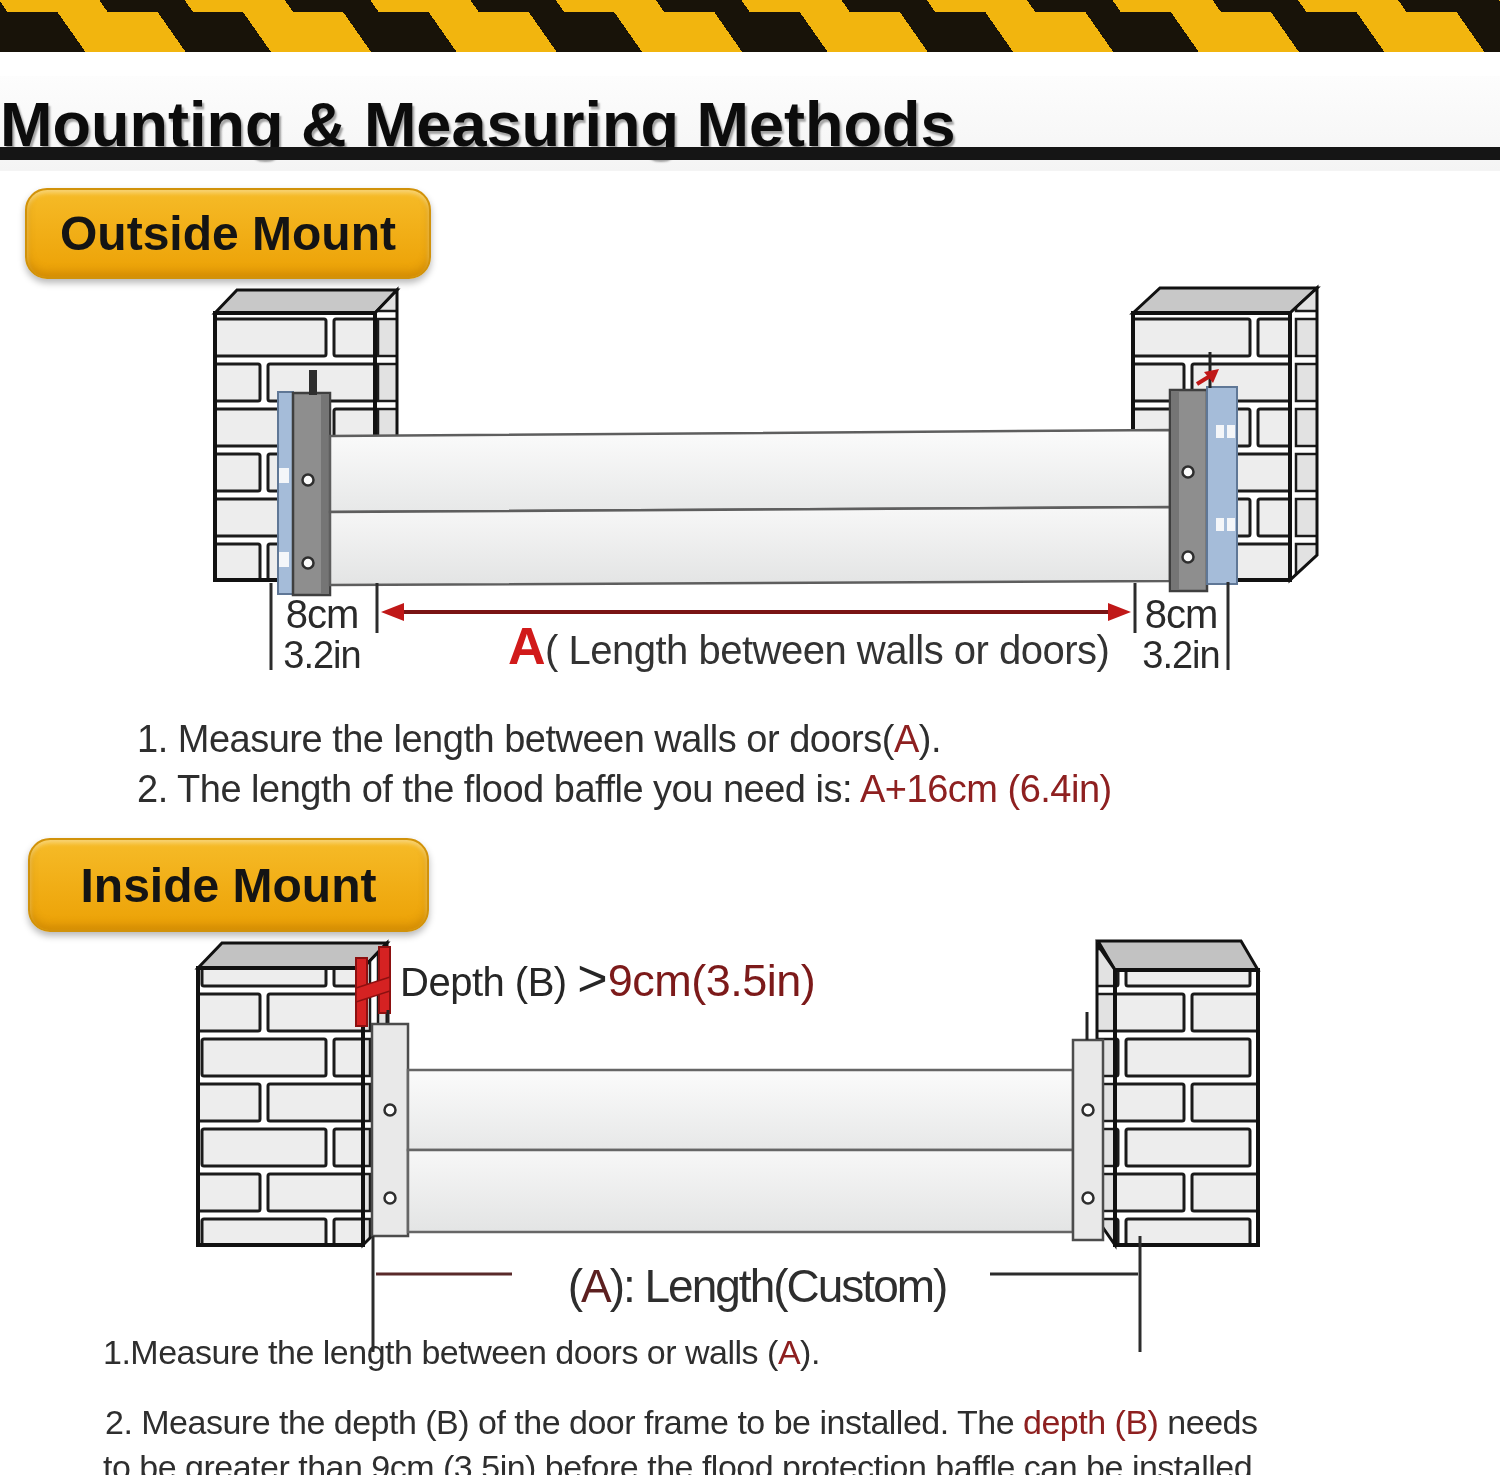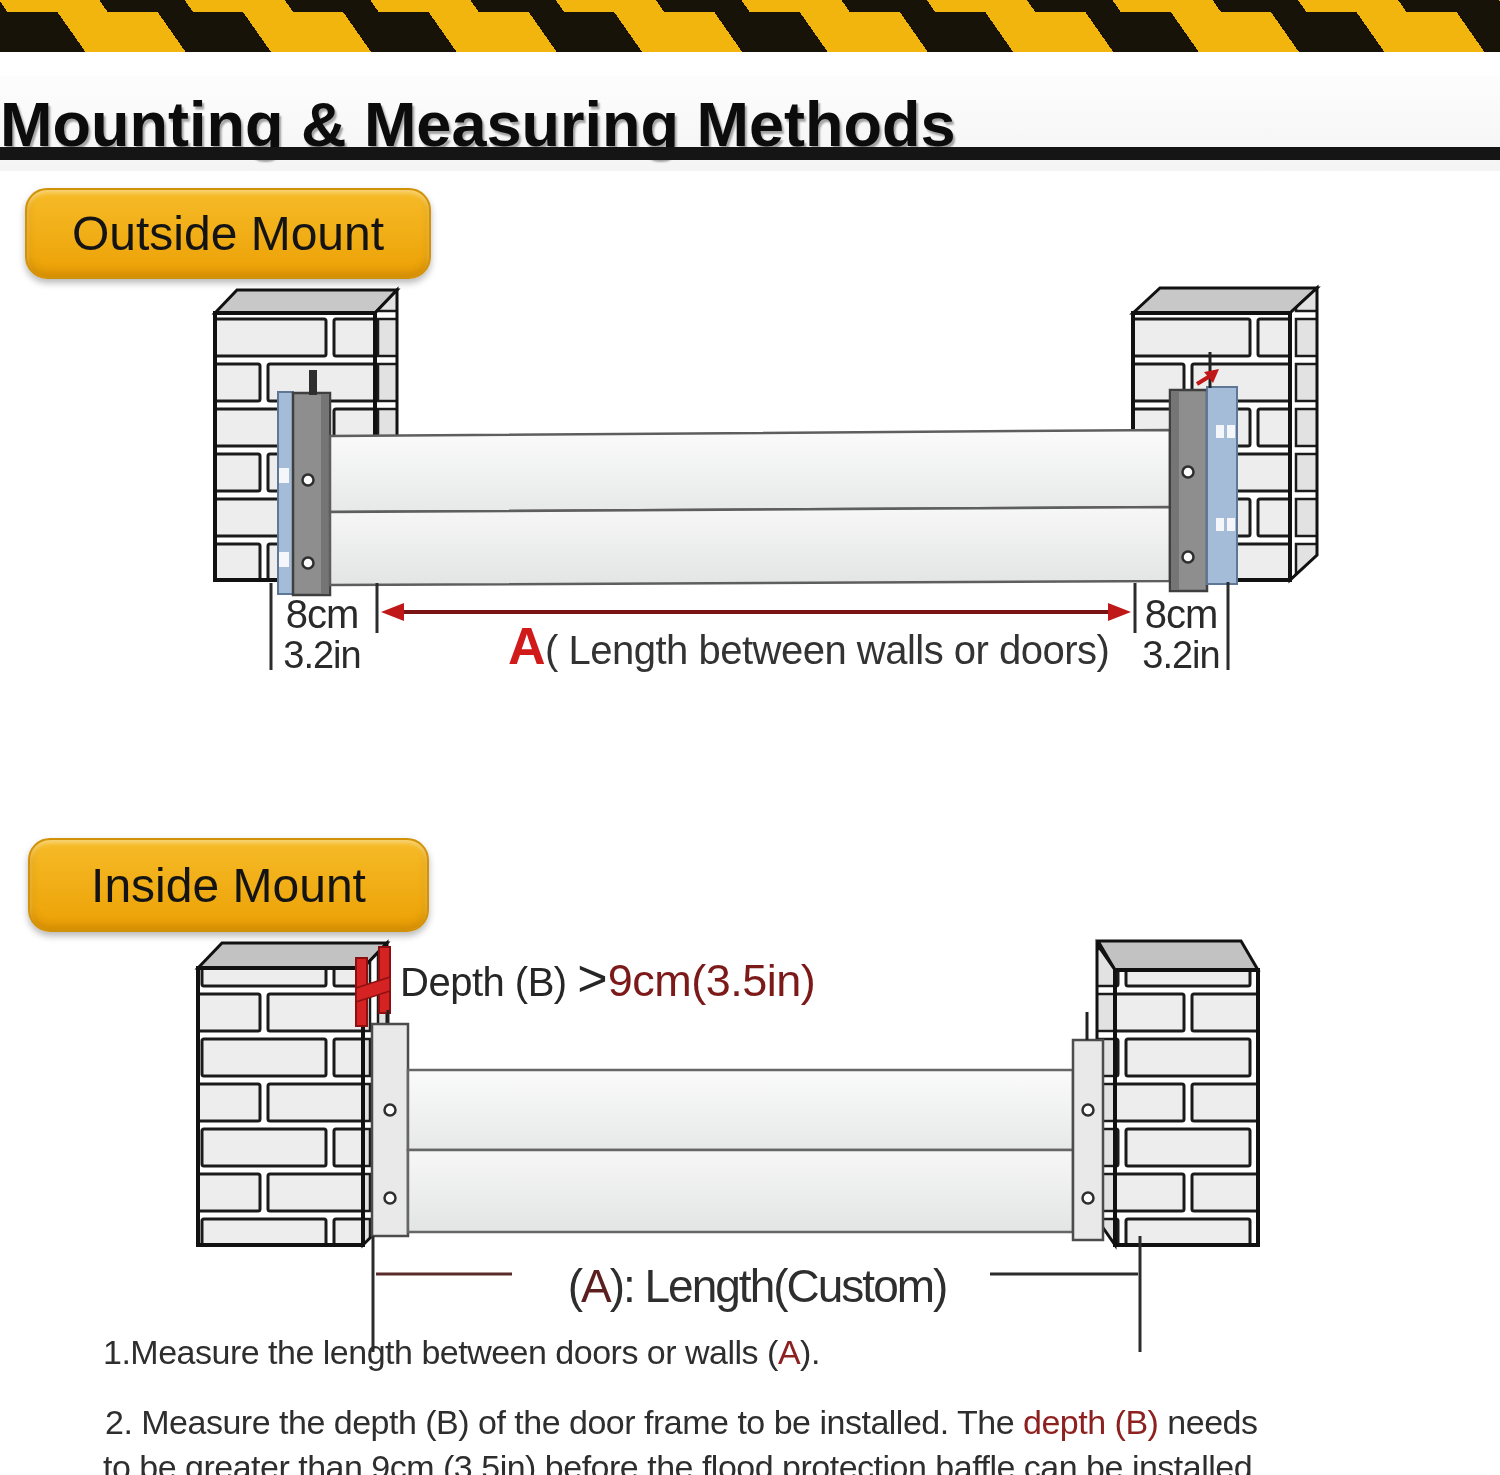--- a/index.html
+++ b/index.html
@@ -15,21 +15,21 @@
           background:linear-gradient(180deg,#fdfdfd,#f4f4f4);
           display:flex;align-items:center;justify-content:flex-start;margin-top:12px;}
   .title{font-size:63px;font-weight:800;letter-spacing:0px;color:#0c0c0c;
          text-shadow:2px 3px 2px rgba(0,0,0,0.35);}
   .divider-bar{position:absolute;left:0;top:147px;width:1500px;height:13px;background:#151515;}
   
   .badge{position:absolute;border-radius:22px;display:flex;align-items:center;justify-content:center;
          background:linear-gradient(180deg,#f6bb28,#eca105);
          border:2px solid #d1920a;
          box-shadow:0 4px 7px rgba(0,0,0,0.28), inset 0 -5px 8px rgba(150,90,0,0.30), inset 0 3px 4px rgba(255,240,190,0.55);
-         font-size:48px;font-weight:normal;color:#141414;}
+         font-size:48px;font-weight:bold;color:#141414;}
   .badge-outside{left:25px;top:188px;width:402px;height:87px;}
   .badge-inside{left:28px;top:838px;width:397px;height:90px;}
   
   .diagram{position:absolute;left:0;width:1500px;}
   .svgt{font-family:"Liberation Sans",sans-serif;}
   .dim{font-size:40px;fill:#2a2a2a;letter-spacing:-1px;}
   .dim2{font-size:38px;fill:#2a2a2a;letter-spacing:-1px;}
   .alabel{font-size:40px;fill:#333333;letter-spacing:-0.5px;}
   .red-a{font-size:52px;font-weight:bold;fill:#d11a1a;}
   .depth-black{font-size:40px;fill:#262626;letter-spacing:-0.5px;}
@@ -146,20 +146,24 @@
       <polygon points="381,612 404,603 404,621" fill="#c01818"></polygon>
       <polygon points="1131,612 1108,603 1108,621" fill="#c01818"></polygon>
     </g>
     <text class="svgt dim" x="322" y="628" text-anchor="middle">8cm</text>
     <text class="svgt dim2" x="322" y="668" text-anchor="middle">3.2in</text>
     <text class="svgt dim" x="1181" y="628" text-anchor="middle">8cm</text>
     <text class="svgt dim2" x="1181" y="668" text-anchor="middle">3.2in</text>
     <text class="svgt alabel" x="508" y="664"><tspan class="red-a">A</tspan><tspan>( Length between walls or doors)</tspan></text>
   </svg>
 
+  <div class="steps steps-outside">
+    <p><span>1. Measure the length between walls or doors(</span><span class="red-text">A</span><span>).</span></p>
+    <p><span>2. The length of the flood baffle you need is: </span><span class="red-text">A+16cm (6.4in)</span></p>
+  </div>
 
   <div class="badge badge-inside">
     <span>Inside Mount</span>
   </div>
 
   <svg class="diagram" style="top:935px;height:425px;" viewBox="0 935 1500 425">
 
     <g>
       <polygon points="198,968 222,943 387,943 363,968" fill="#c2c2c2" stroke="#111" stroke-width="3"></polygon>
       <polygon points="363,968 387,943 387,1221 363,1245" fill="url(#brickS)" stroke="#111" stroke-width="3"></polygon>

